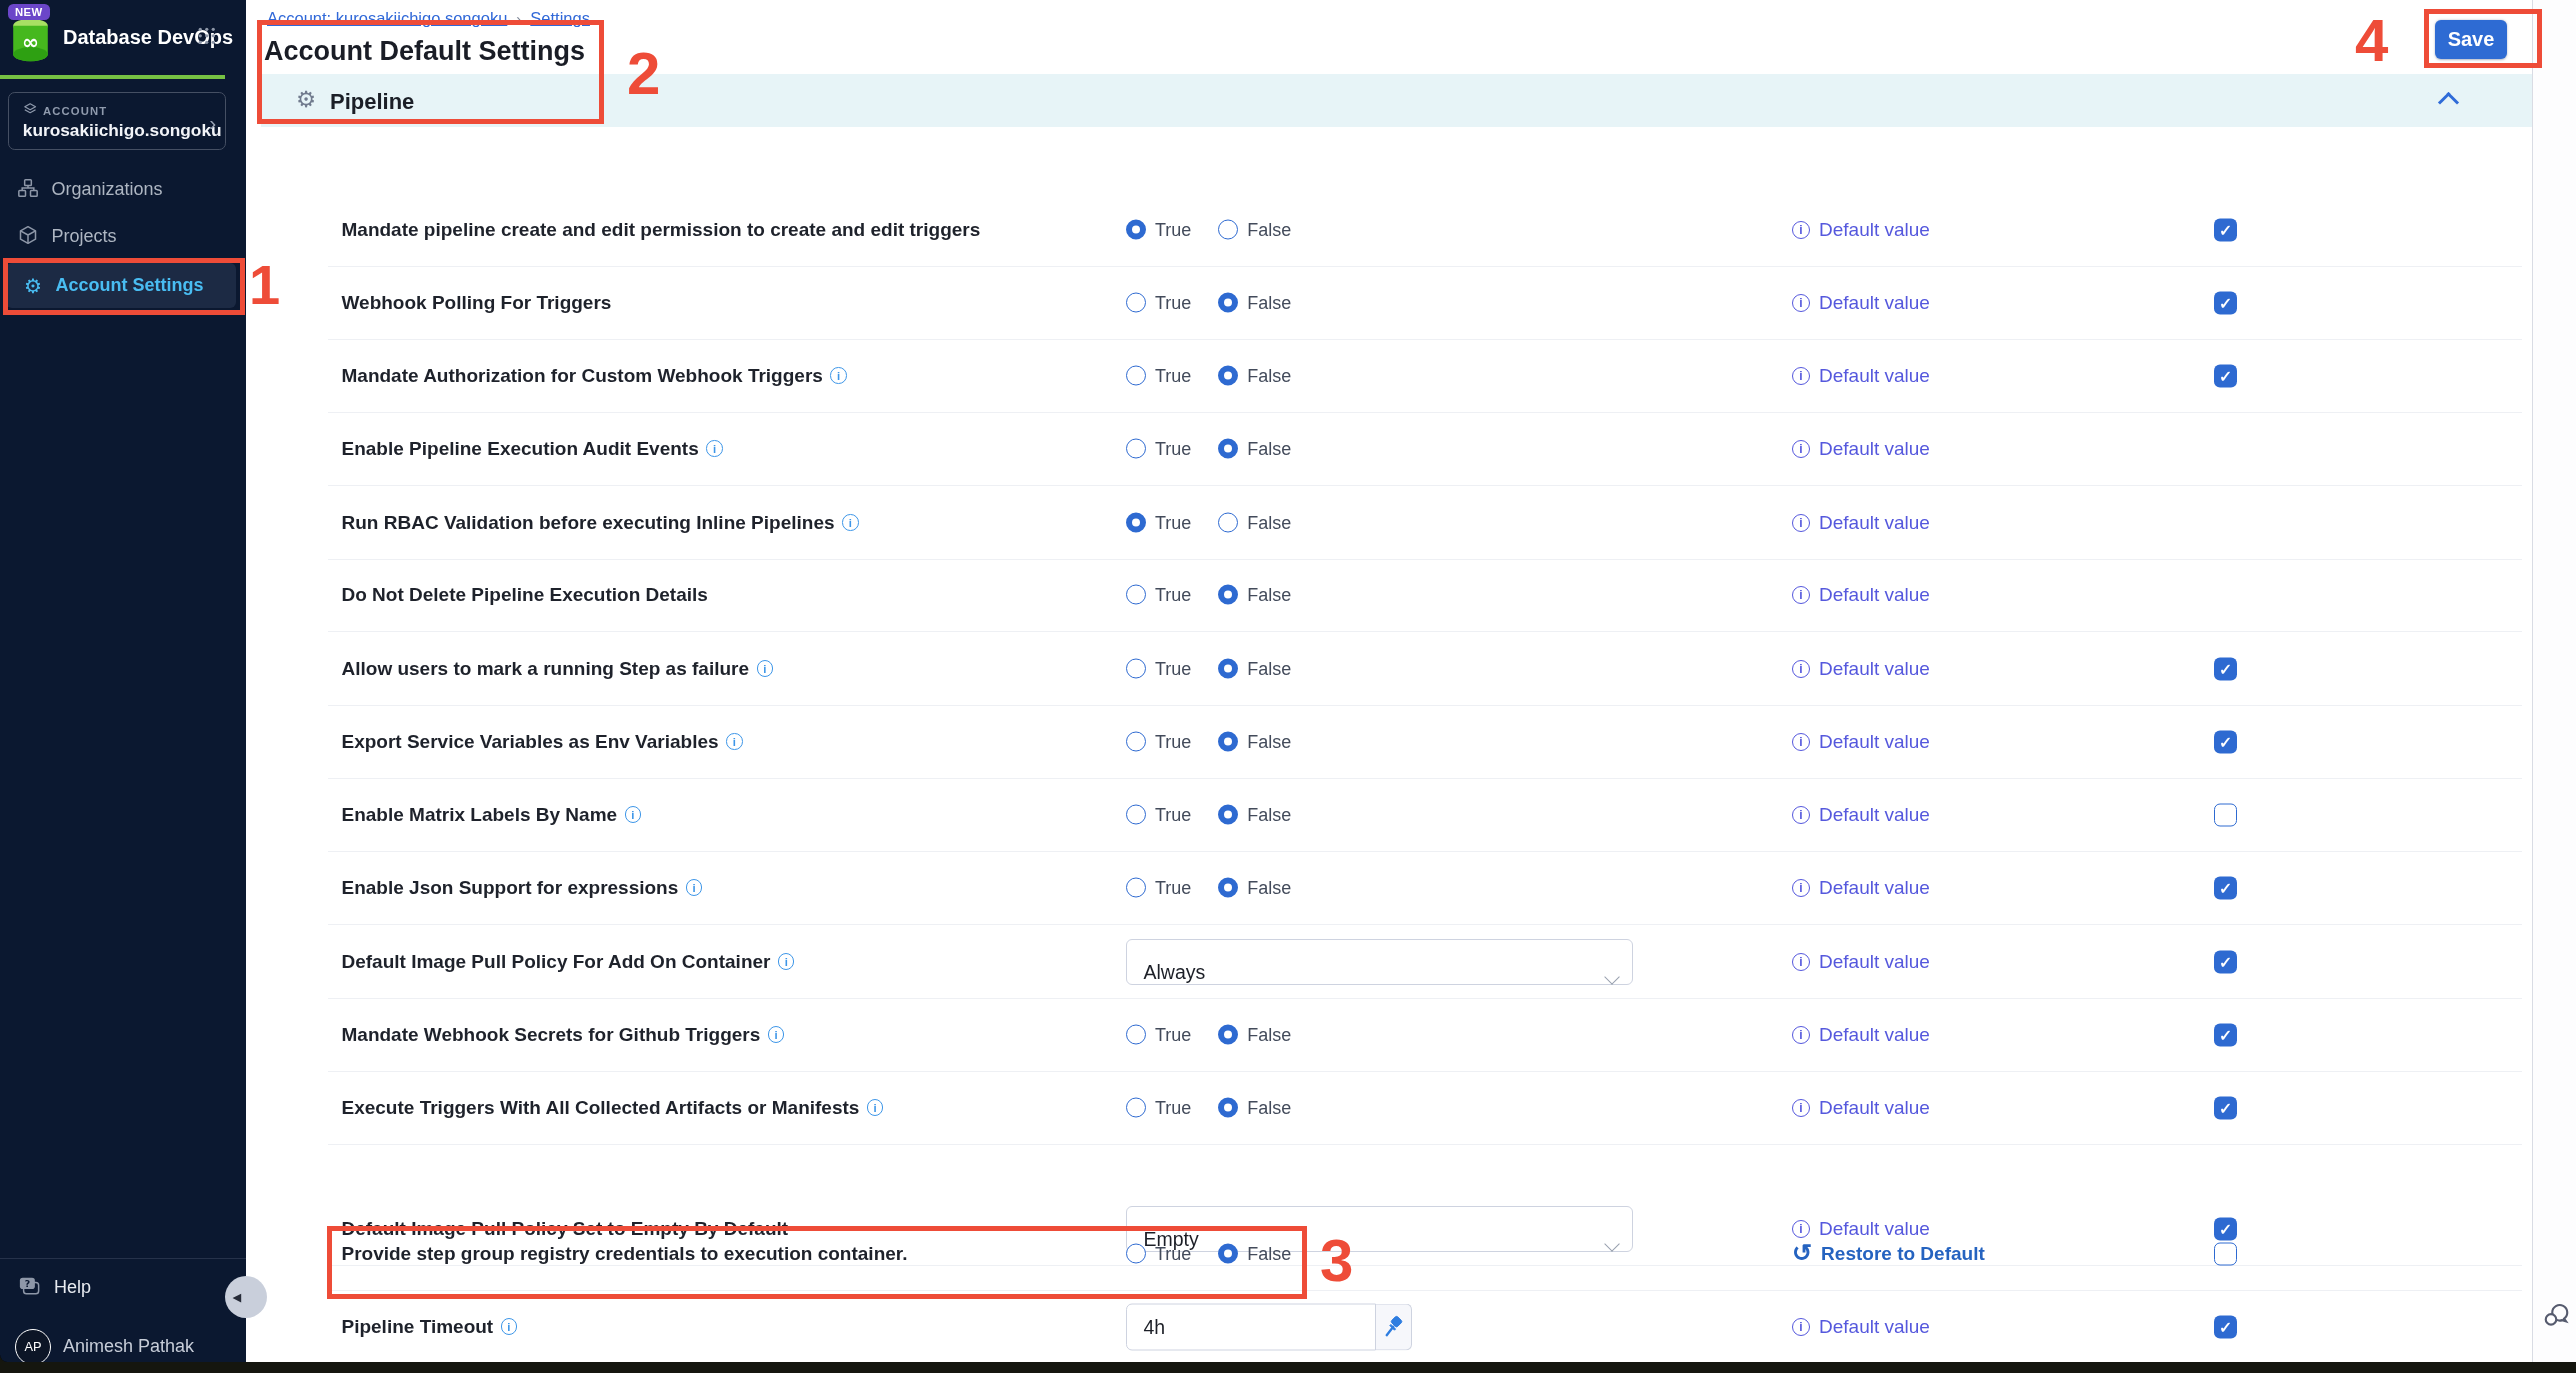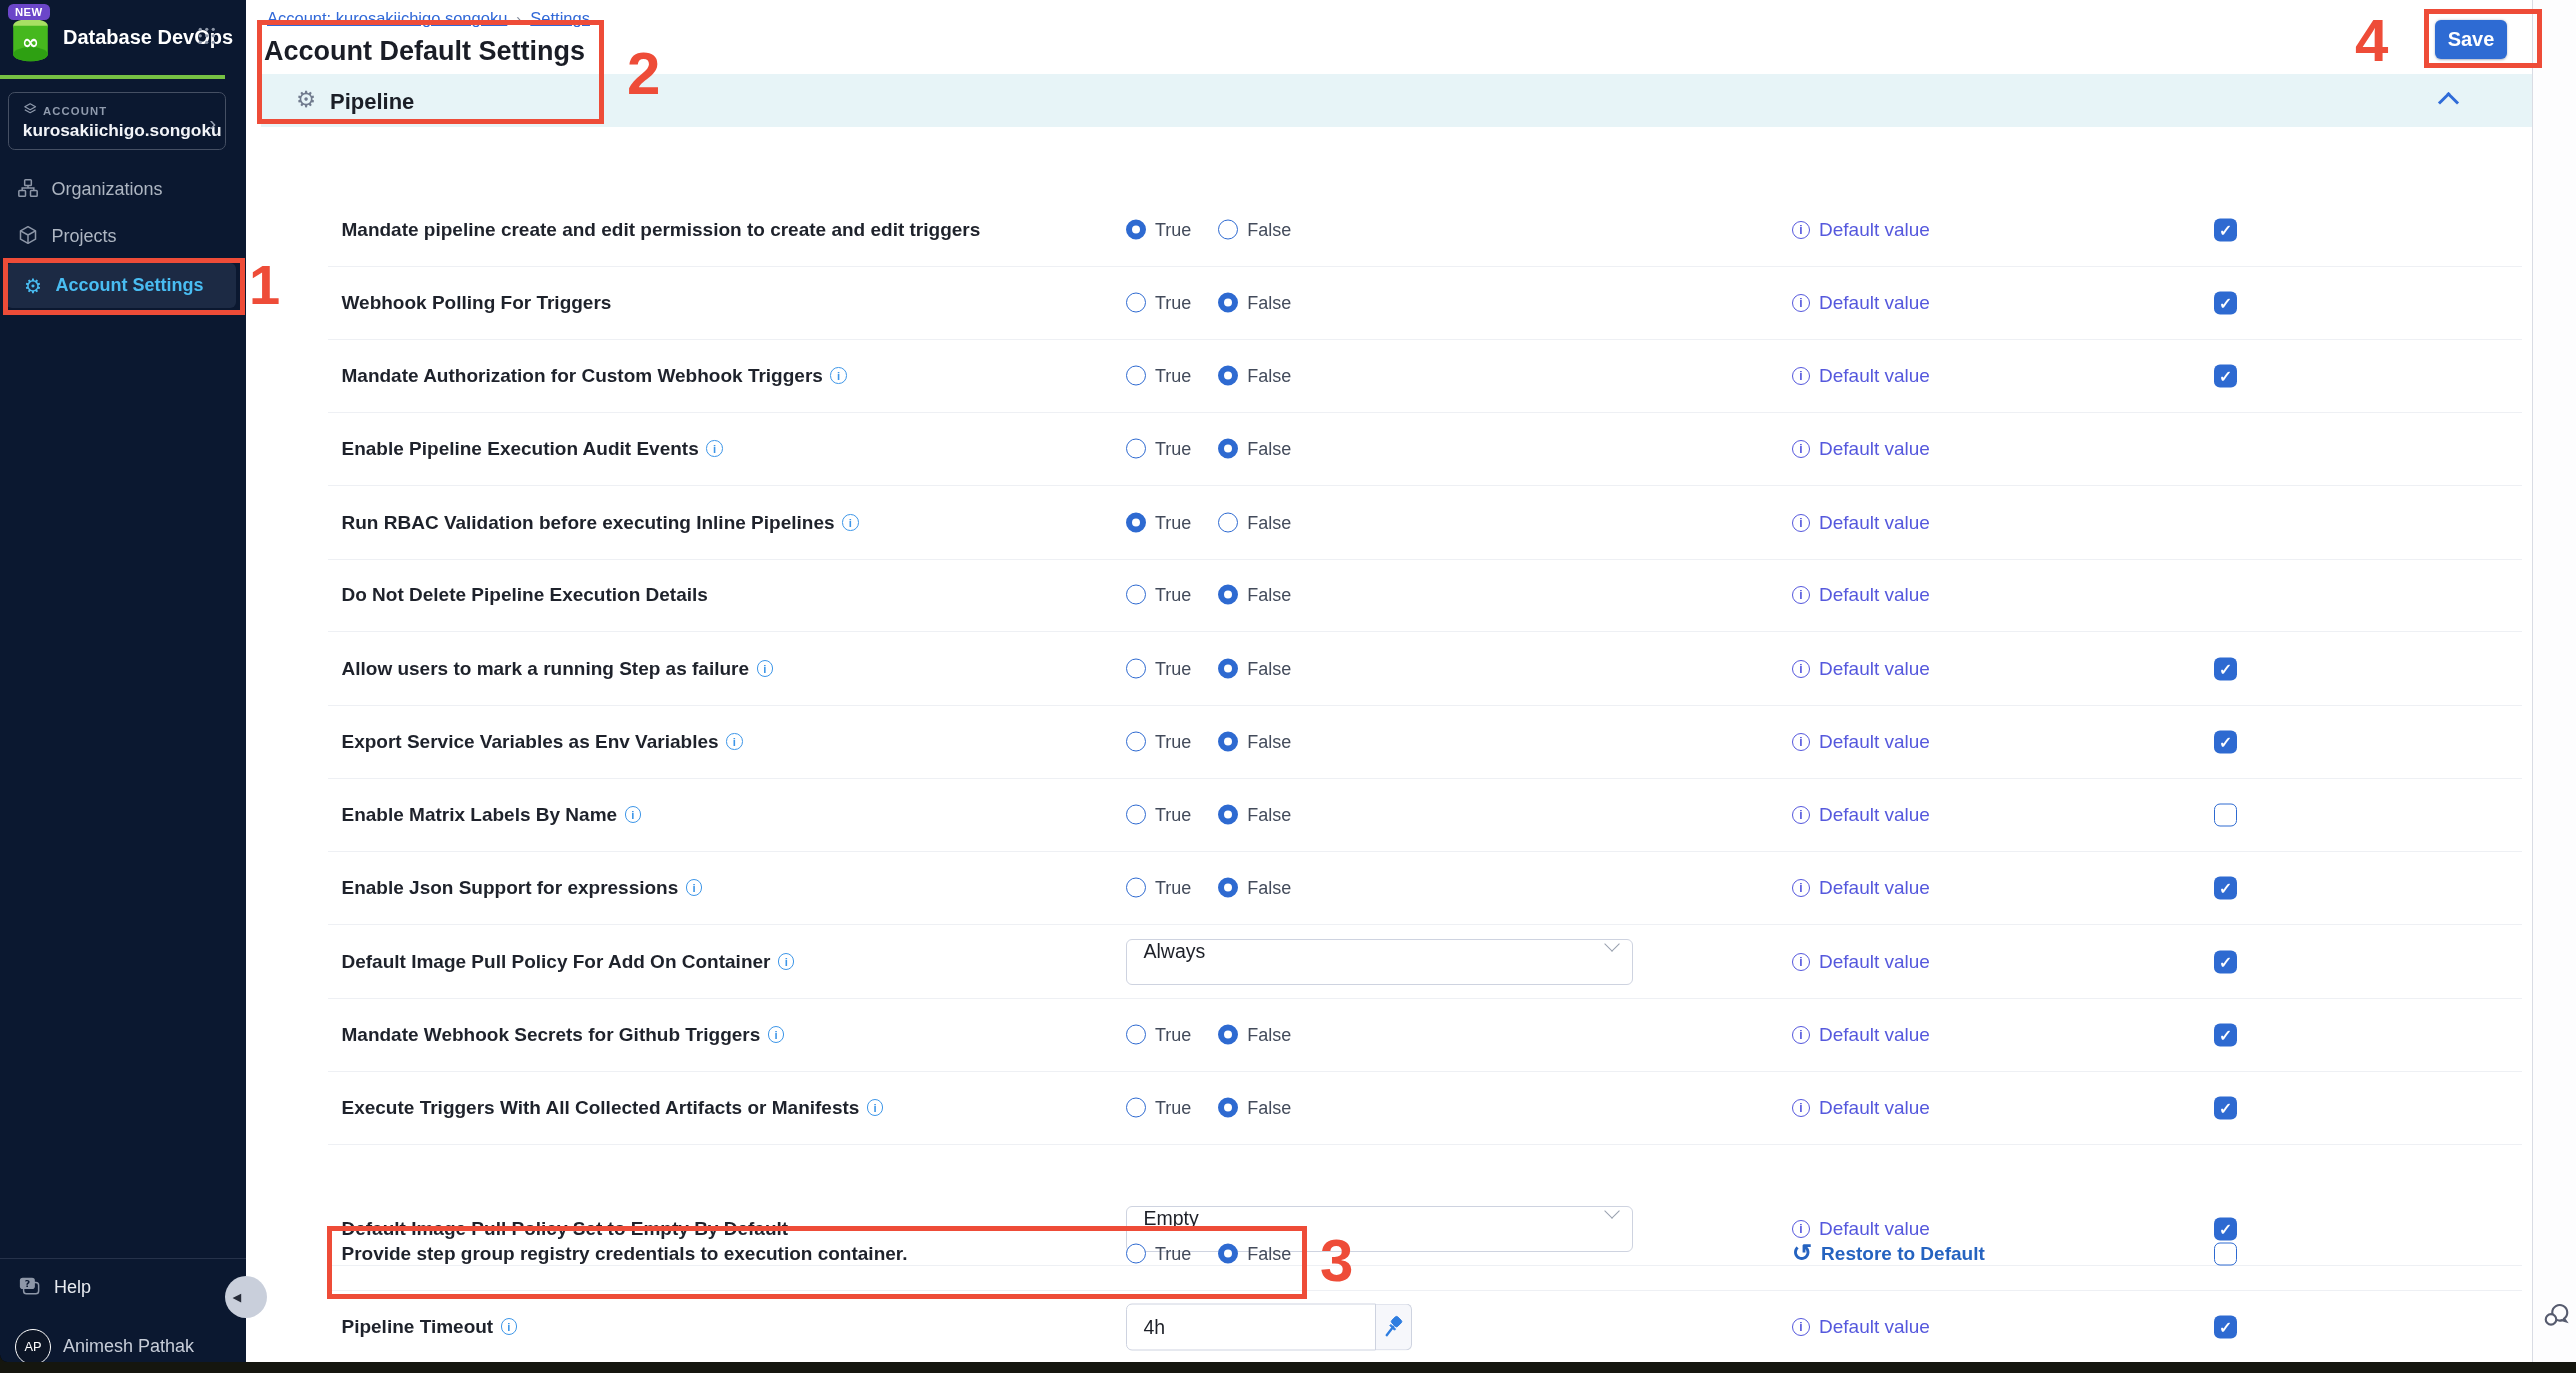--- a/index.html
+++ b/index.html
@@ -49,21 +49,21 @@
   .row{position:absolute;left:82px;width:2194px;height:73px;border-bottom:0.8px solid #eef0f4;}
   .cname{position:absolute;left:13.5px;top:50%;transform:translateY(-50%);display:flex;align-items:center;gap:7.5px;white-space:nowrap;}
   .nm{font-size:19px;font-weight:600;color:#1e222b;}
   .info{width:16.5px;height:16.5px;border:1.1px solid #3d96e8;border-radius:50%;color:#3d96e8;font-size:11.3px;font-weight:bold;
     display:inline-flex;align-items:center;justify-content:center;box-sizing:border-box;}
   .cval{position:absolute;left:798px;top:50%;transform:translateY(-50%);display:flex;align-items:center;gap:27px;}
   .rgroup{display:inline-flex;align-items:center;gap:9px;}
   .radio{width:20px;height:20px;border-radius:50%;border:1.9px solid #2e6ad1;box-sizing:border-box;background:#fff;}
   .radio.sel{border-width:6.4px;}
   .rlabel{font-size:18px;color:#434b5b;}
-  .select{width:507px;height:46px;border:1.1px solid #ced3e0;border-radius:6px;background:#fff;display:flex;align-items:flex-start;
+  .select{width:507px;height:46px;border:1.1px solid #ced3e0;border-radius:6px;background:#fff;display:flex;align-items:flex-end;
     justify-content:space-between;padding:0 16.5px;box-sizing:border-box;}
   .selval{font-size:19.5px;color:#1c1f27;}
   .selchev{width:9.8px;height:9.8px;border-right:1.9px solid #98a0ae;border-bottom:1.9px solid #98a0ae;transform:rotate(45deg) translateY(-2.3px);}
   .tfield{display:flex;align-items:stretch;height:47px;}
   .tinput{width:250px;border:1.1px solid #ced3e0;border-radius:6px 0 0 6px;background:#fff;display:flex;align-items:center;
     padding:0 16.5px;box-sizing:border-box;font-size:19.5px;color:#1c1f27;}
   .pinbox{width:36px;border:1.1px solid #ced3e0;border-left:none;border-radius:0 6px 6px 0;background:#f6f7fb;
     display:flex;align-items:center;justify-content:center;box-sizing:border-box;}
   .cact{position:absolute;left:1464px;top:50%;transform:translateY(-50%);}
   .dlink{display:inline-flex;align-items:center;gap:9px;color:#5558dd;font-size:19px;font-weight:500;white-space:nowrap;}

